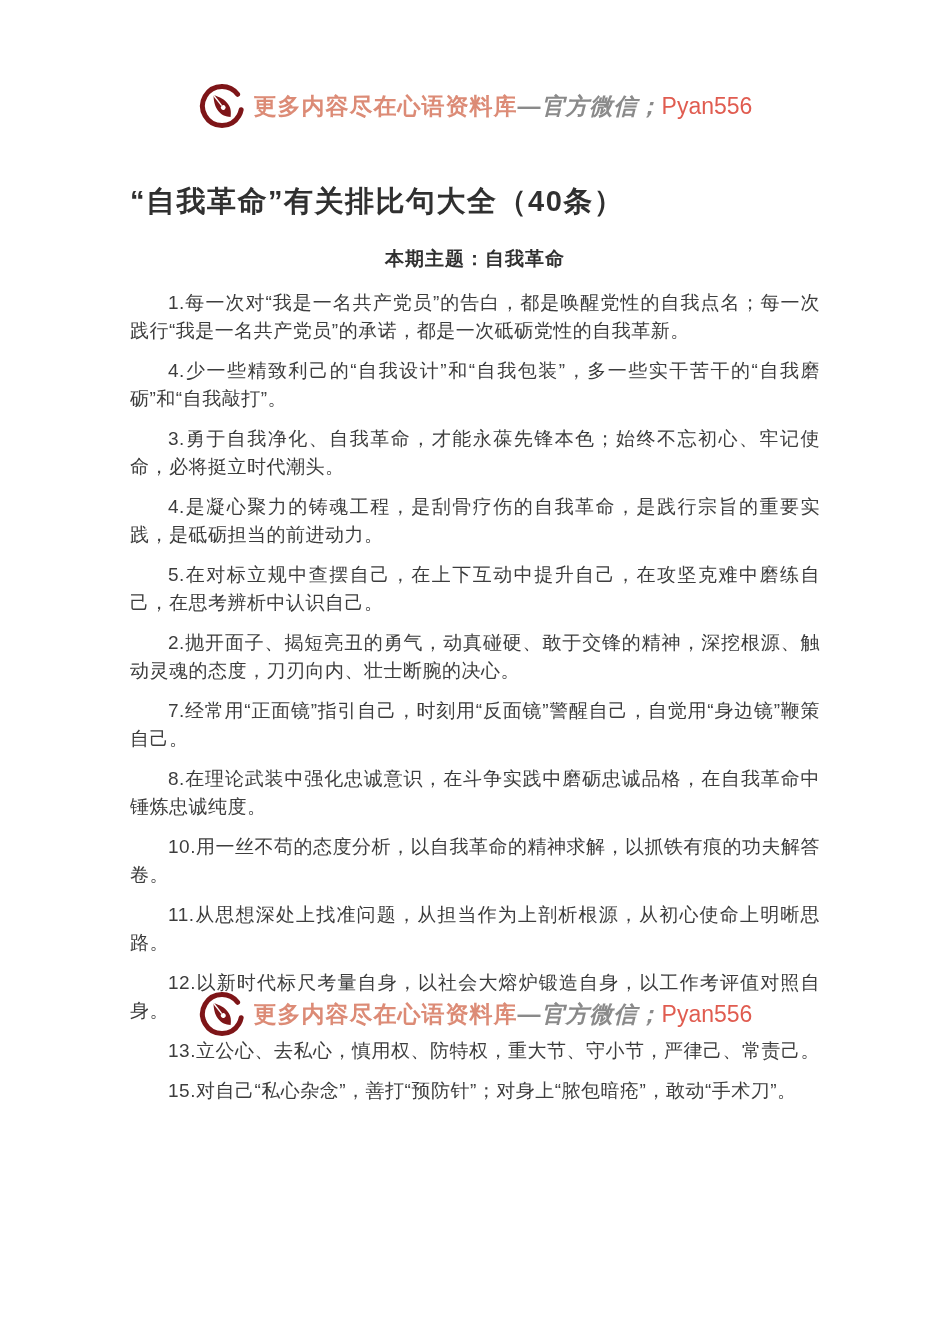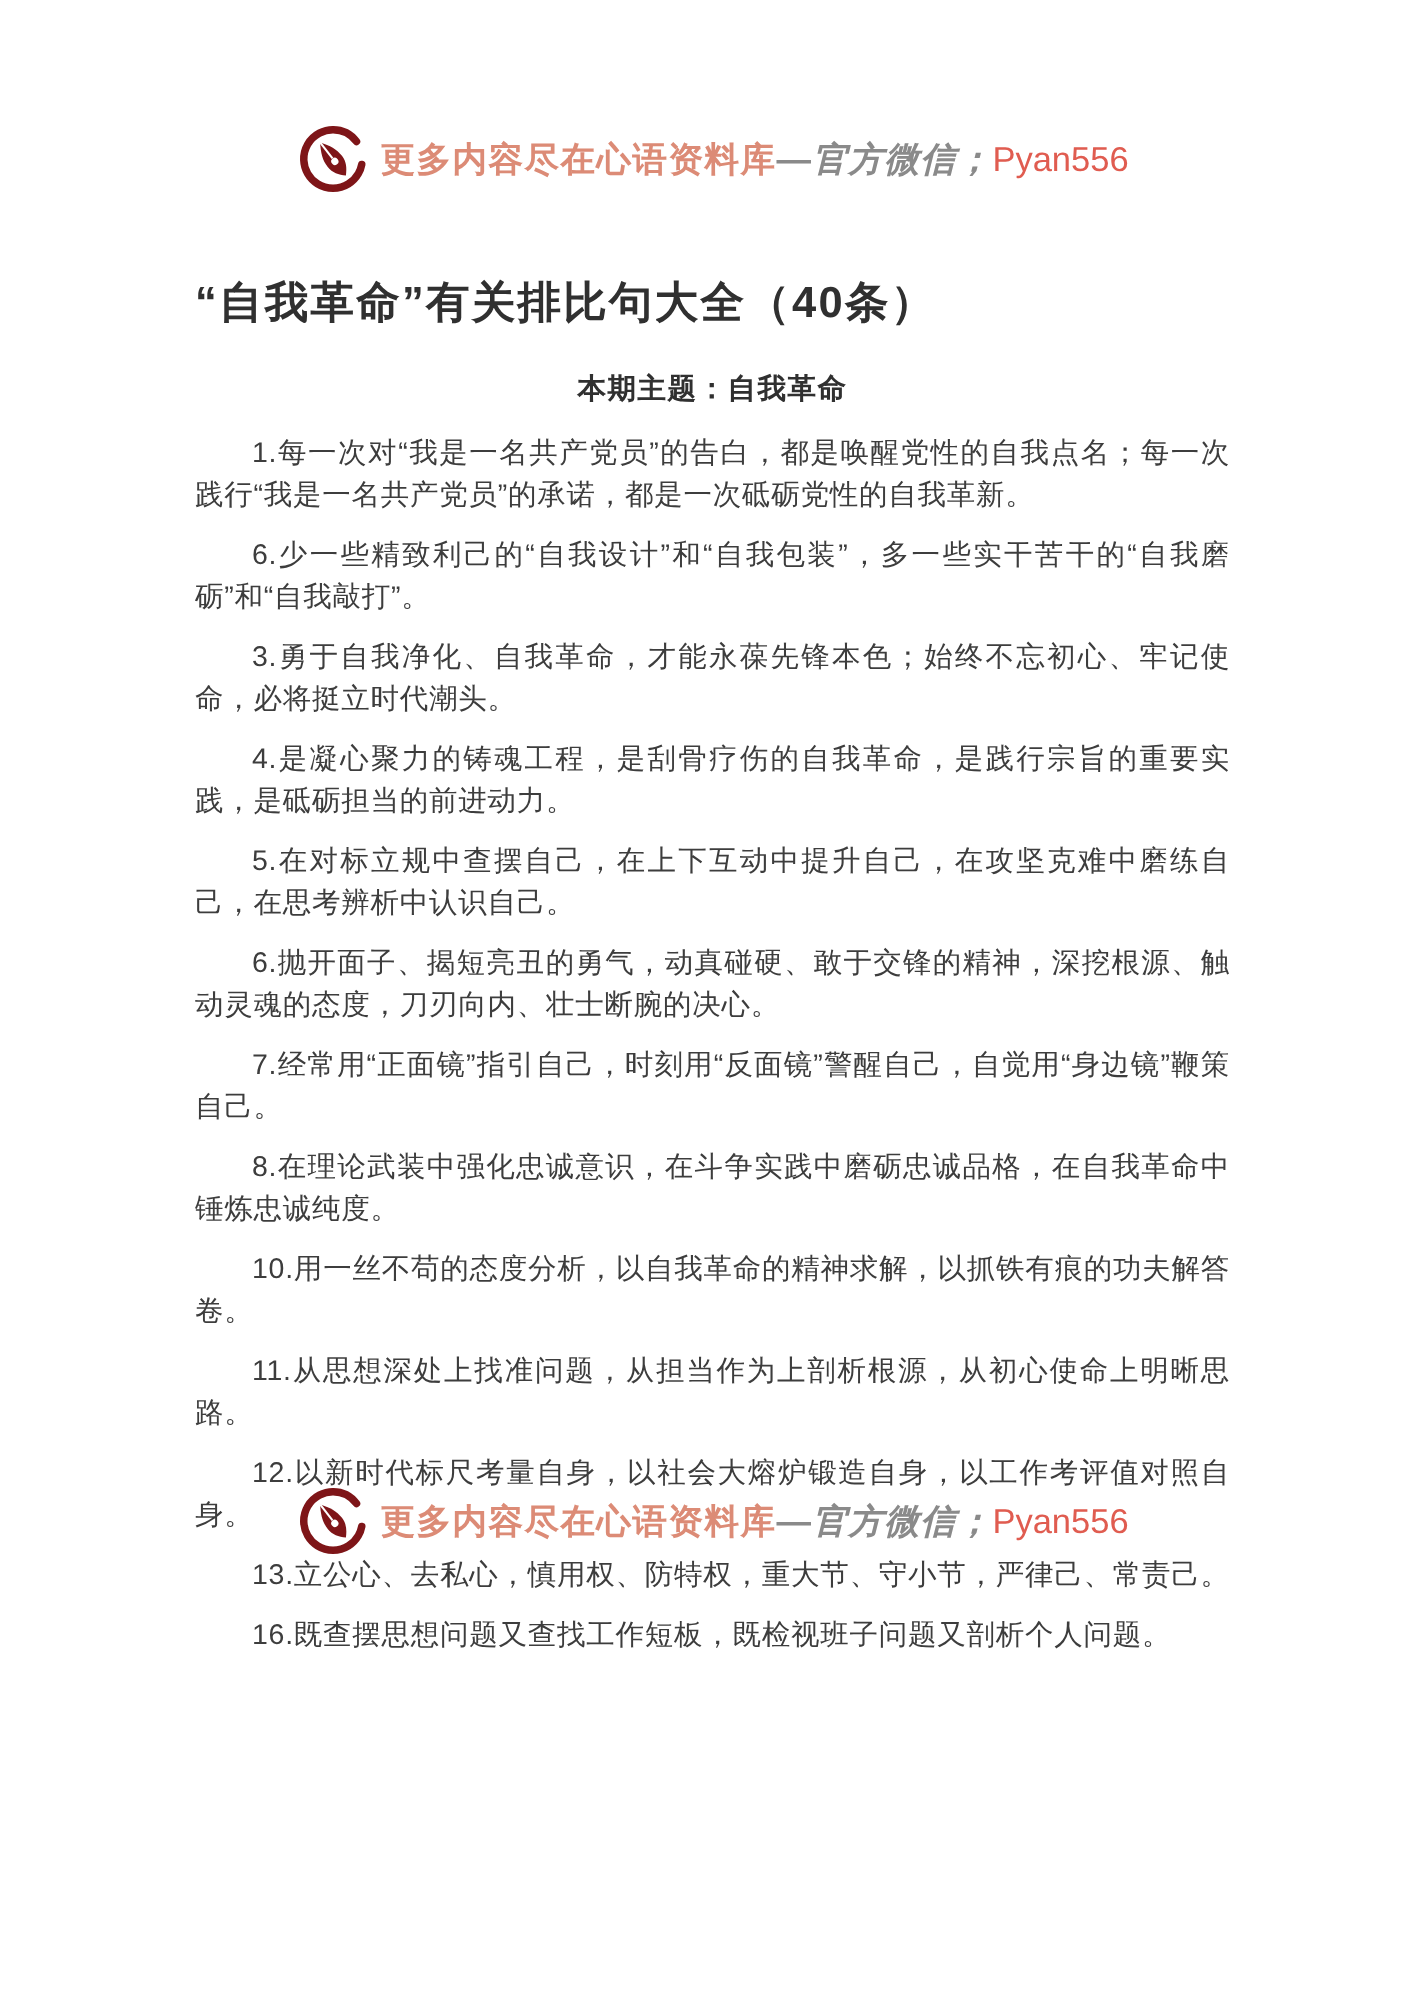--- a/index.html
+++ b/index.html
@@ -99,31 +99,32 @@
     </span>
     <span class="banner-line"><span class="brand">更多内容尽在心语资料库</span><span class="sep">—</span><span class="wechat-label">官方微信；</span><span class="wechat-id">Pyan556</span></span>
   </div>
 
   <div class="content">
     <h1 class="doc-title">“自我革命”有关排比句大全（40条）</h1>
     <h2 class="doc-subtitle">本期主题：自我革命</h2>
 
     <div class="paragraphs">
       <p>1.每一次对“我是一名共产党员”的告白，都是唤醒党性的自我点名；每一次践行“我是一名共产党员”的承诺，都是一次砥砺党性的自我革新。</p>
-      <p>6.少一些精致利己的“自我设计”和“自我包装”，多一些实干苦干的“自我磨砺”和“自我敲打”。</p>
+      <p>4.少一些精致利己的“自我设计”和“自我包装”，多一些实干苦干的“自我磨砺”和“自我敲打”。</p>
       <p>3.勇于自我净化、自我革命，才能永葆先锋本色；始终不忘初心、牢记使命，必将挺立时代潮头。</p>
       <p>4.是凝心聚力的铸魂工程，是刮骨疗伤的自我革命，是践行宗旨的重要实践，是砥砺担当的前进动力。</p>
       <p>5.在对标立规中查摆自己，在上下互动中提升自己，在攻坚克难中磨练自己，在思考辨析中认识自己。</p>
-      <p>6.抛开面子、揭短亮丑的勇气，动真碰硬、敢于交锋的精神，深挖根源、触动灵魂的态度，刀刃向内、壮士断腕的决心。</p>
+      <p>2.抛开面子、揭短亮丑的勇气，动真碰硬、敢于交锋的精神，深挖根源、触动灵魂的态度，刀刃向内、壮士断腕的决心。</p>
       <p>7.经常用“正面镜”指引自己，时刻用“反面镜”警醒自己，自觉用“身边镜”鞭策自己。</p>
       <p>8.在理论武装中强化忠诚意识，在斗争实践中磨砺忠诚品格，在自我革命中锤炼忠诚纯度。</p>
       <p>10.用一丝不苟的态度分析，以自我革命的精神求解，以抓铁有痕的功夫解答卷。</p>
       <p>11.从思想深处上找准问题，从担当作为上剖析根源，从初心使命上明晰思路。</p>
       <p>12.以新时代标尺考量自身，以社会大熔炉锻造自身，以工作考评值对照自身。</p>
       <p>13.立公心、去私心，慎用权、防特权，重大节、守小节，严律己、常责己。</p>
+      <p>15.对自己“私心杂念”，善打“预防针”；对身上“脓包暗疮”，敢动“手术刀”。</p>
       <p>16.既查摆思想问题又查找工作短板，既检视班子问题又剖析个人问题。</p>
     </div>
   </div>
 
   <div class="banner bottom">
     <span class="logo">
       <svg viewBox="0 0 48 48" xmlns="http://www.w3.org/2000/svg">
         <path d="M24 4.5 a19.5 19.5 0 1 0 0.02 0" fill="none" stroke="#7E1518" stroke-width="5" stroke-linecap="round" stroke-dasharray="88 16"></path>
         <g transform="rotate(-38 24 24)">
           <path d="M24 10 C28 16 30 20 30 26 C30 31 27.5 34.5 24 38 C20.5 34.5 18 31 18 26 C18 20 20 16 24 10 Z" fill="#7E1518"></path>

